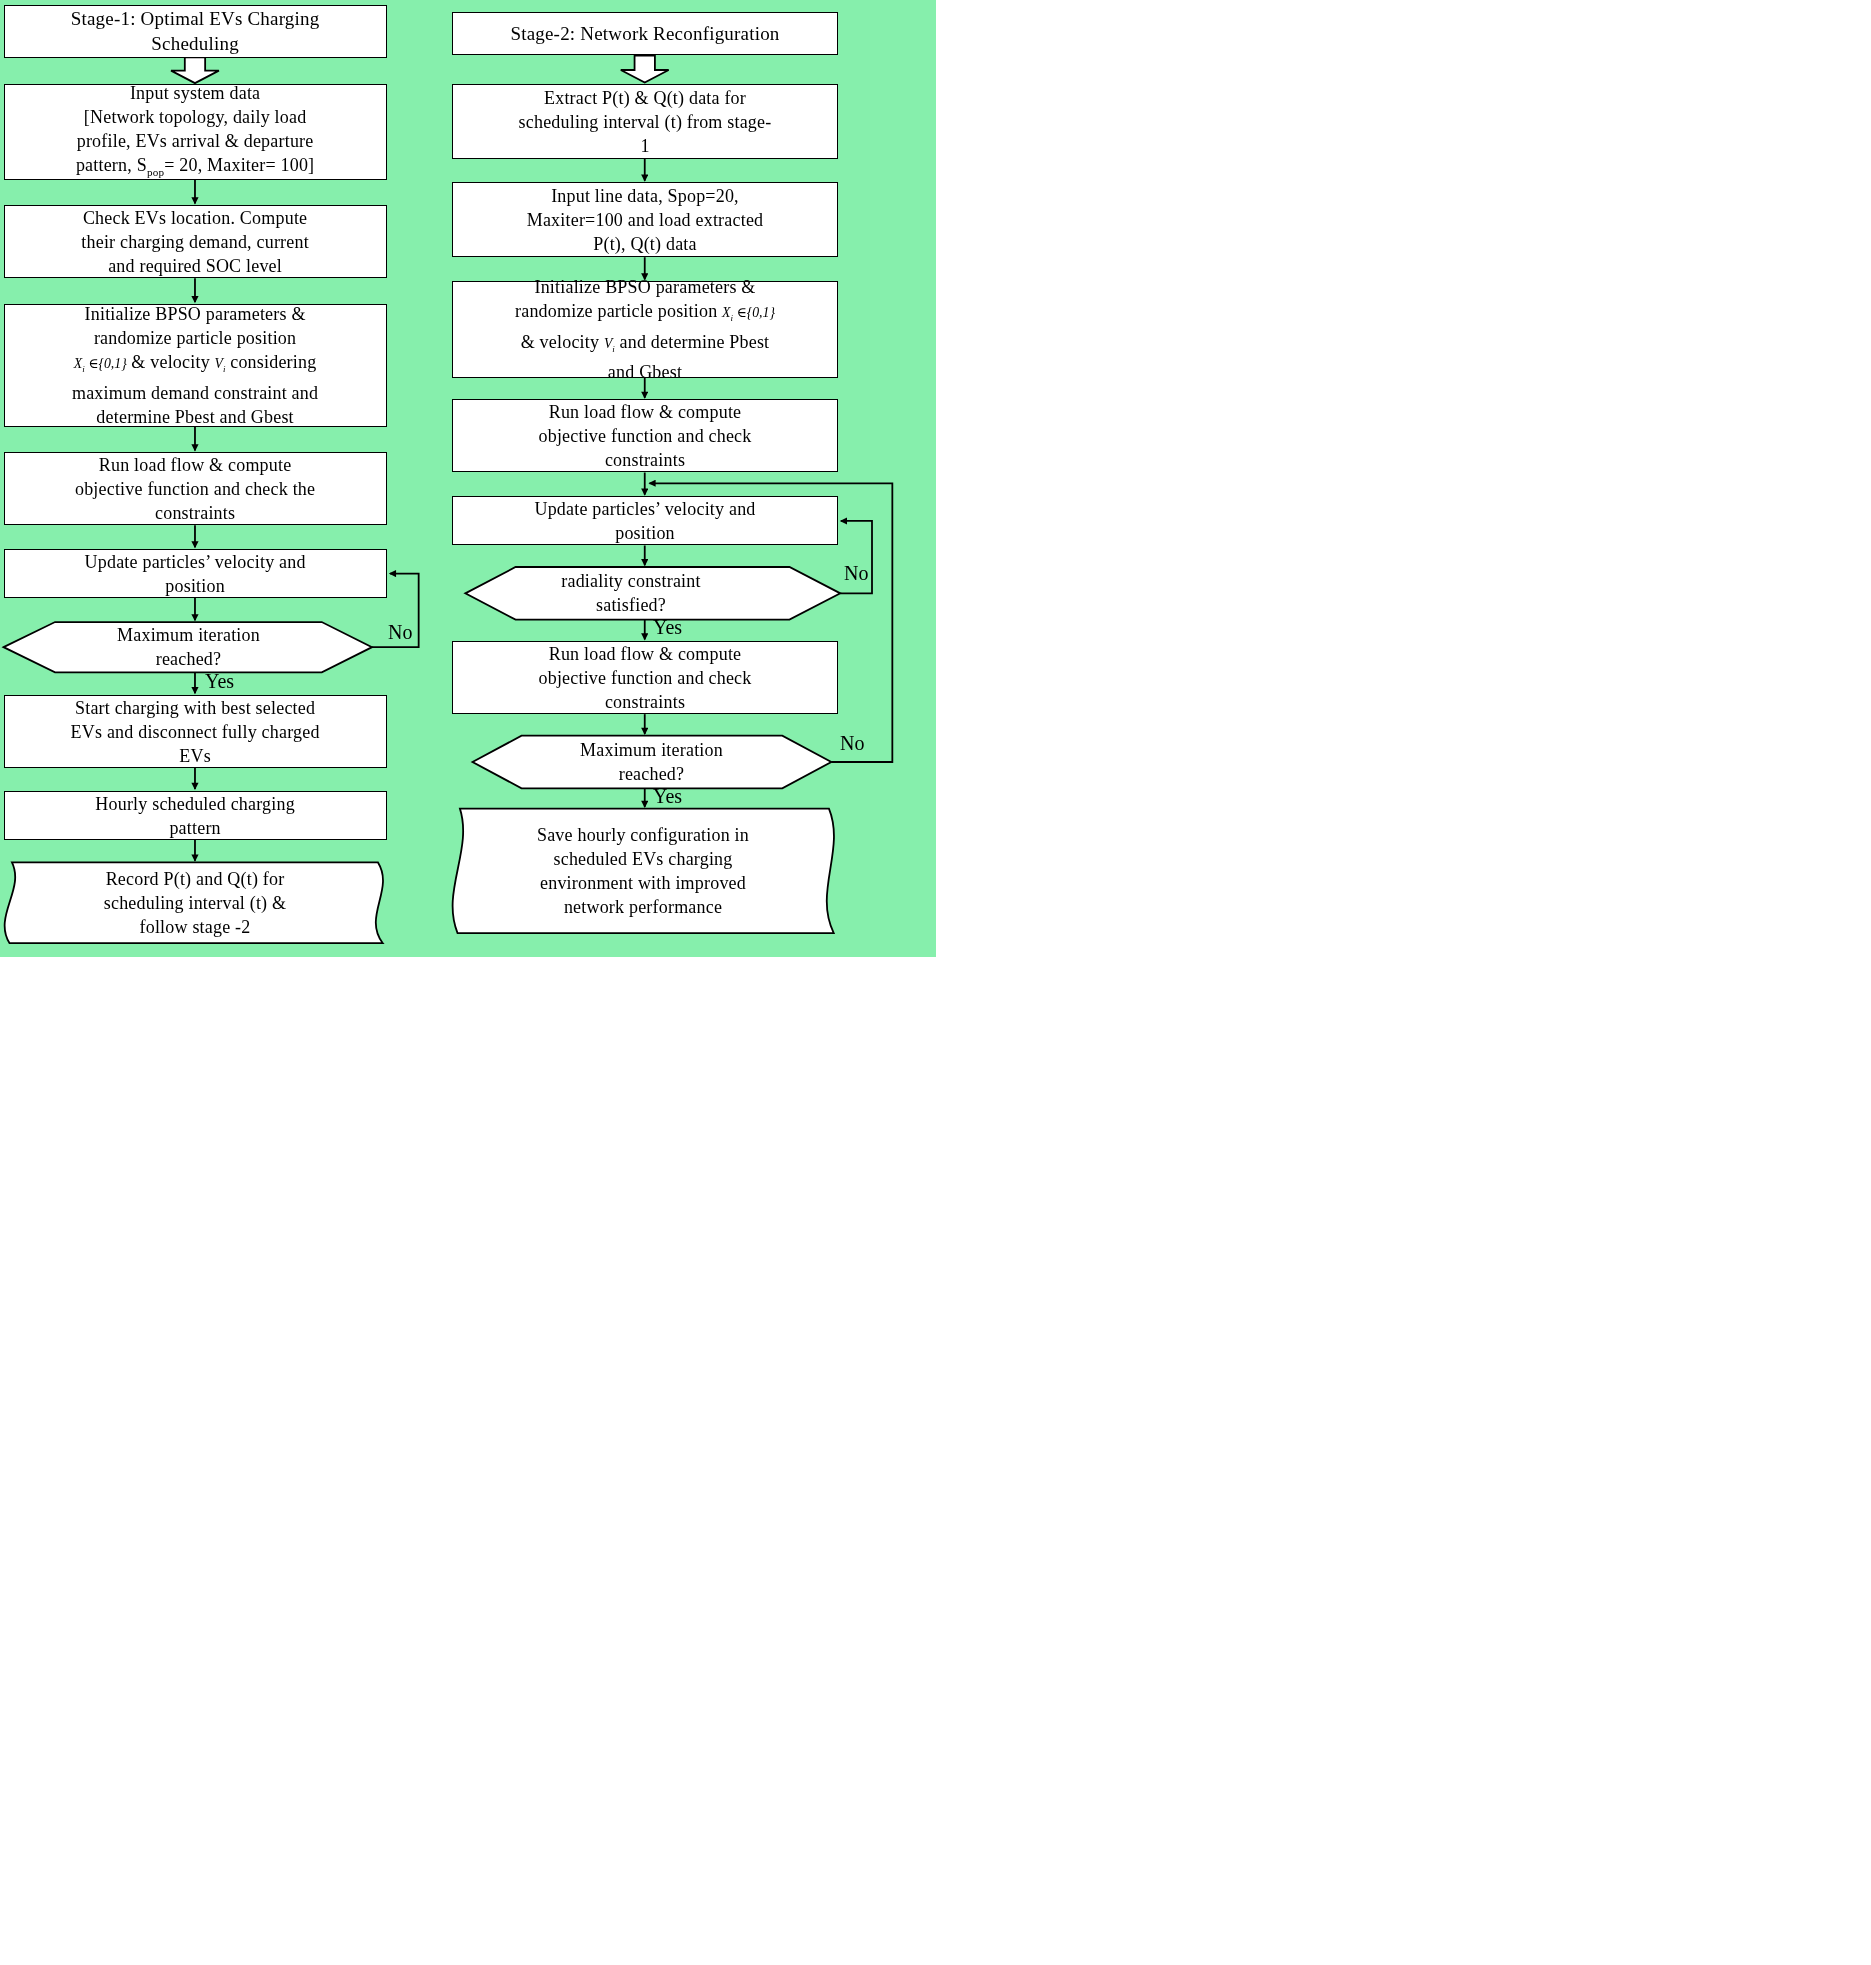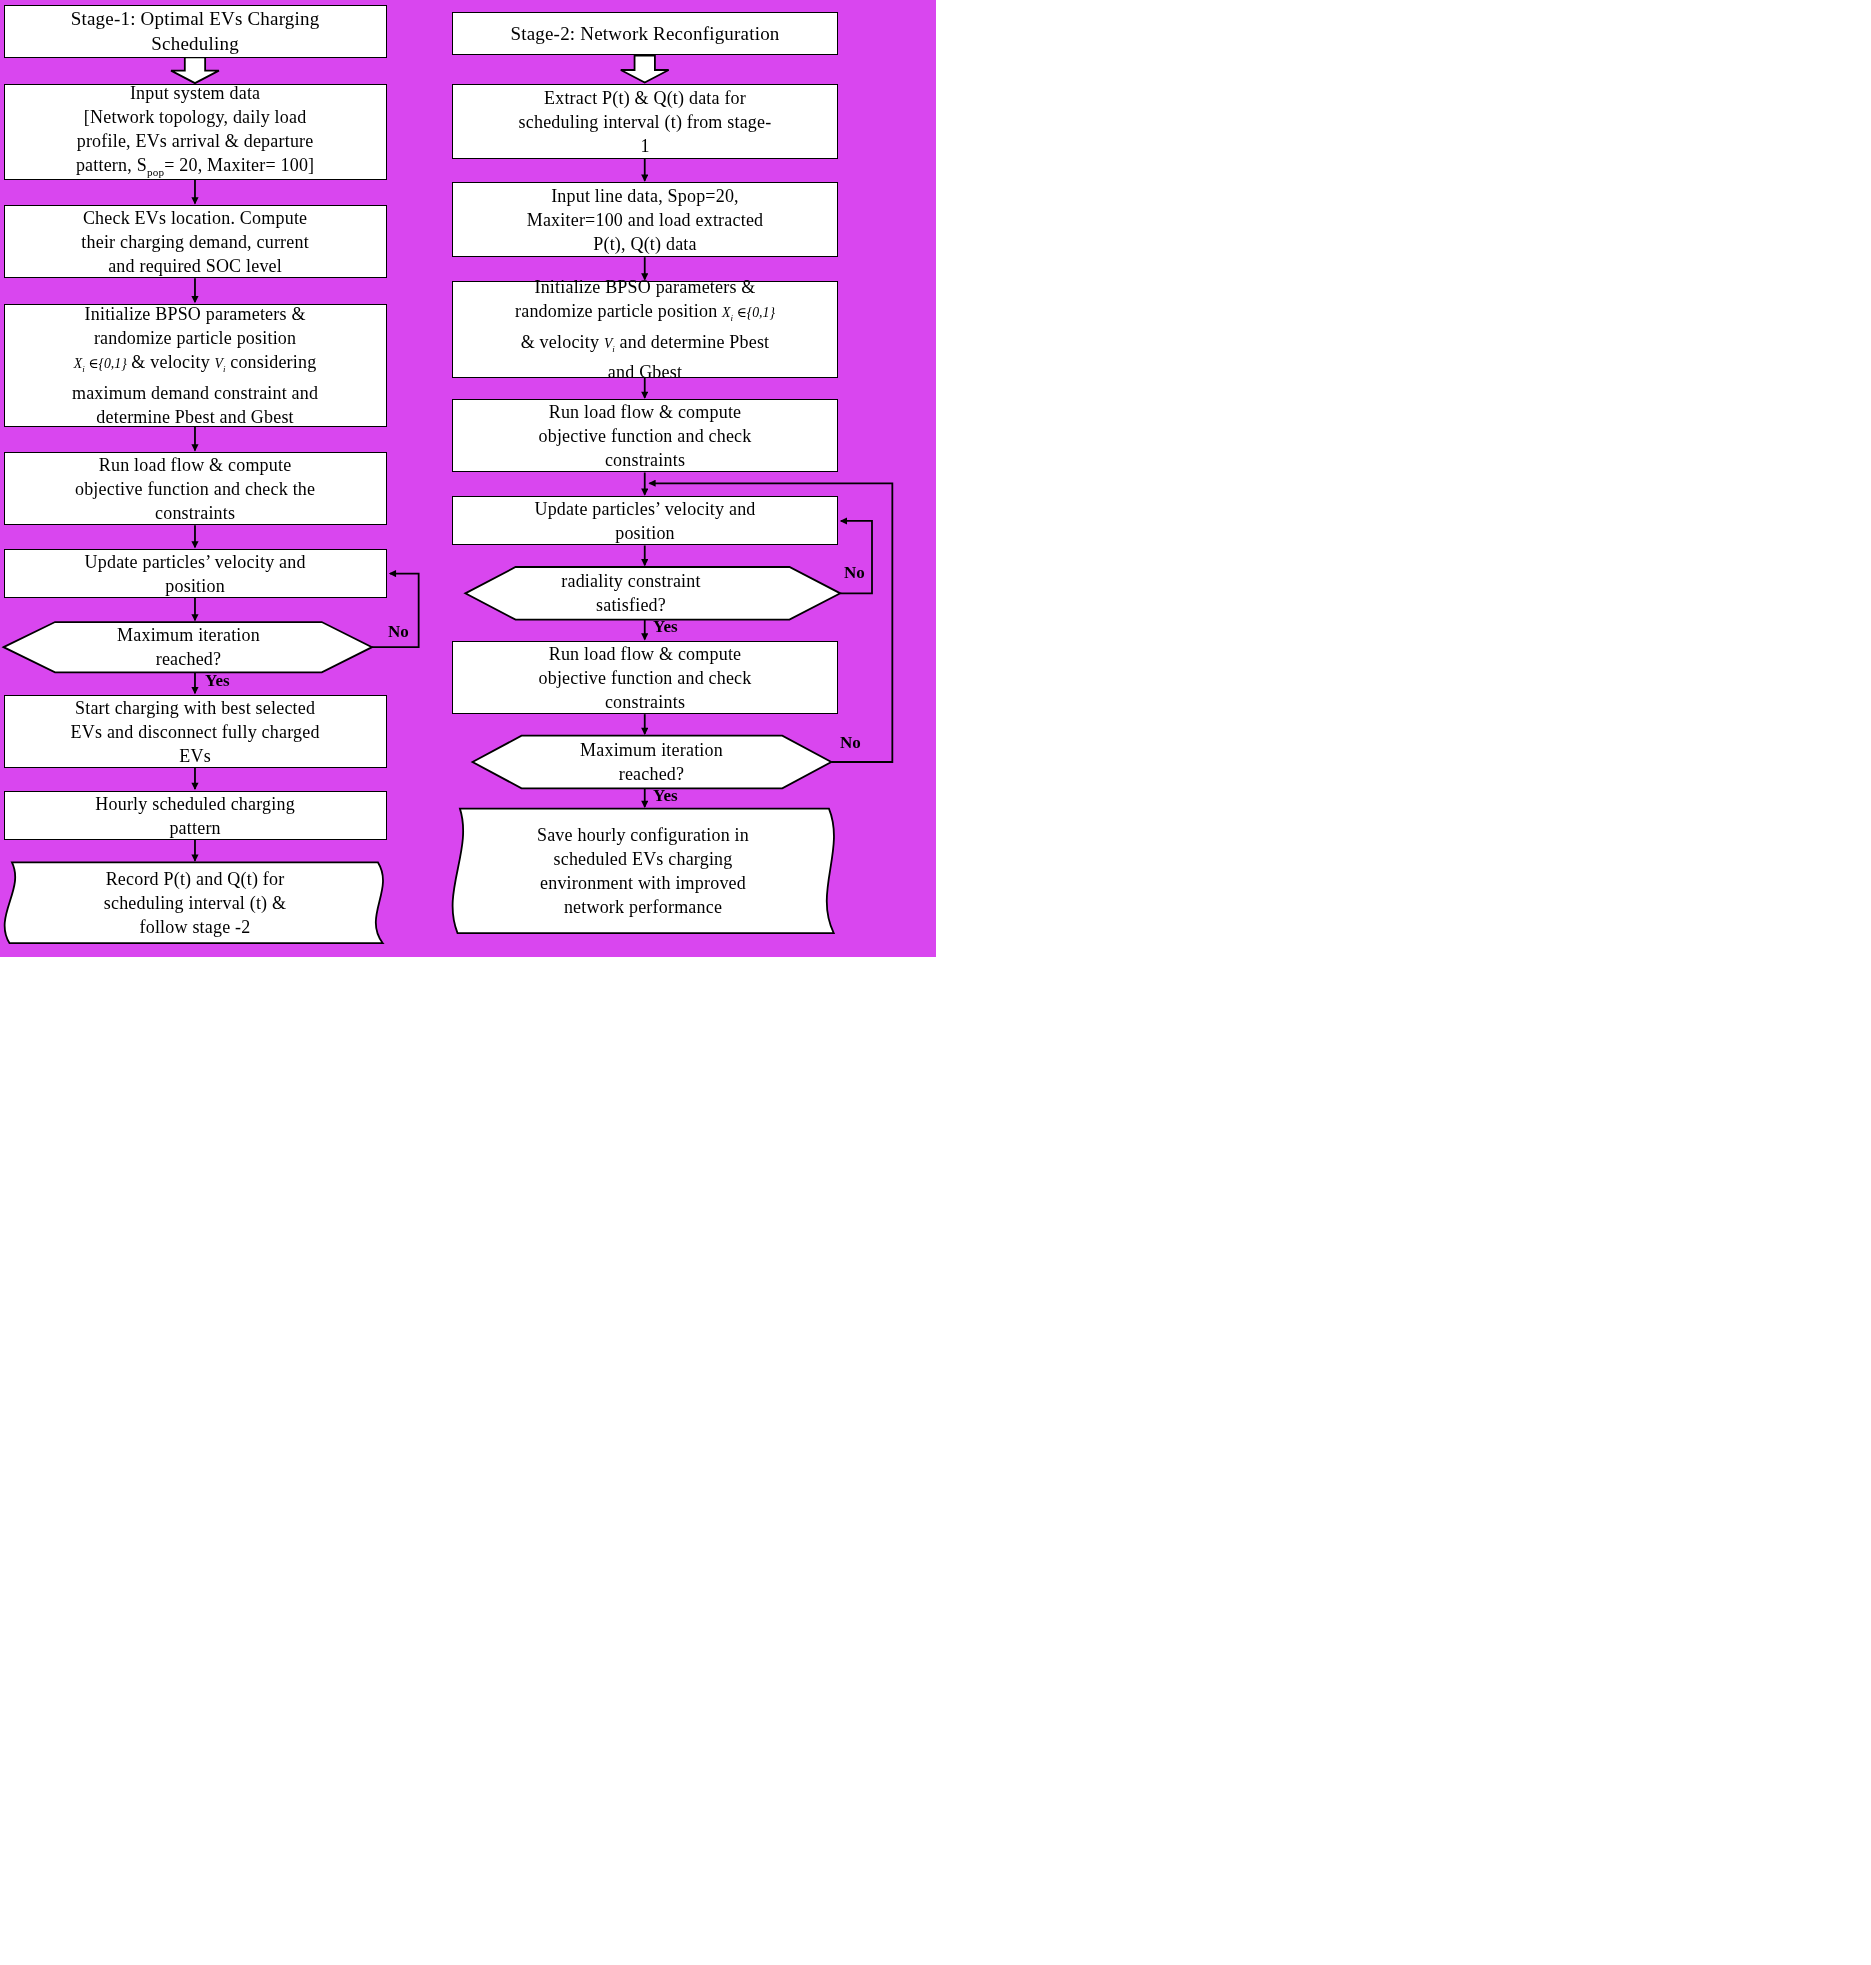--- a/index.html
+++ b/index.html
@@ -1,28 +1,28 @@
 <!DOCTYPE html>
 <html style="font-size:9.6px"><head>
 <meta charset="utf-8">
 <style>
   html,body{margin:0;padding:0;background:#fff;}
-  .canvas{position:relative;width:936px;height:957px;background:#d946ef;
+  .canvas{position:relative;width:936px;height:957px;background:#86efac;
           font-family:"Liberation Serif","DejaVu Serif",serif;color:#000;}
   .layer{position:absolute;left:0;top:0;}
   .node{position:absolute;box-sizing:border-box;display:flex;flex-direction:column;
         justify-content:center;align-items:stretch;text-align:center;
         font-size:18px;line-height:24px;letter-spacing:0.2px;}
   .box{border:1.8px solid #000;background:#fff;}
   .txt{display:block;white-space:pre-line;width:100%;}
   .title{font-size:19px;line-height:25px;}
   .math{font-style:italic;font-size:13.8px;letter-spacing:0;margin-top:36px;}
   .math sub{font-size:9px;}
   sub{font-size:.62em;}
-  .plain{position:absolute;font-size:17px;line-height:20.3px;white-space:pre-line;font-weight:bold;}
+  .plain{position:absolute;font-size:20px;line-height:20.3px;white-space:pre-line;}
 </style>
 </head>
 <body>
 
 <div class="canvas">
 
   <svg class="layer" width="936" height="957" viewBox="0 0 1565 1600">
     <defs>
       <marker id="ah" viewBox="0 0 10 10" refX="8.5" refY="5" markerWidth="15" markerHeight="12" orient="auto" markerUnits="userSpaceOnUse">
         <path d="M0,0 L10,5 L0,10 Z" fill="#000"></path>

